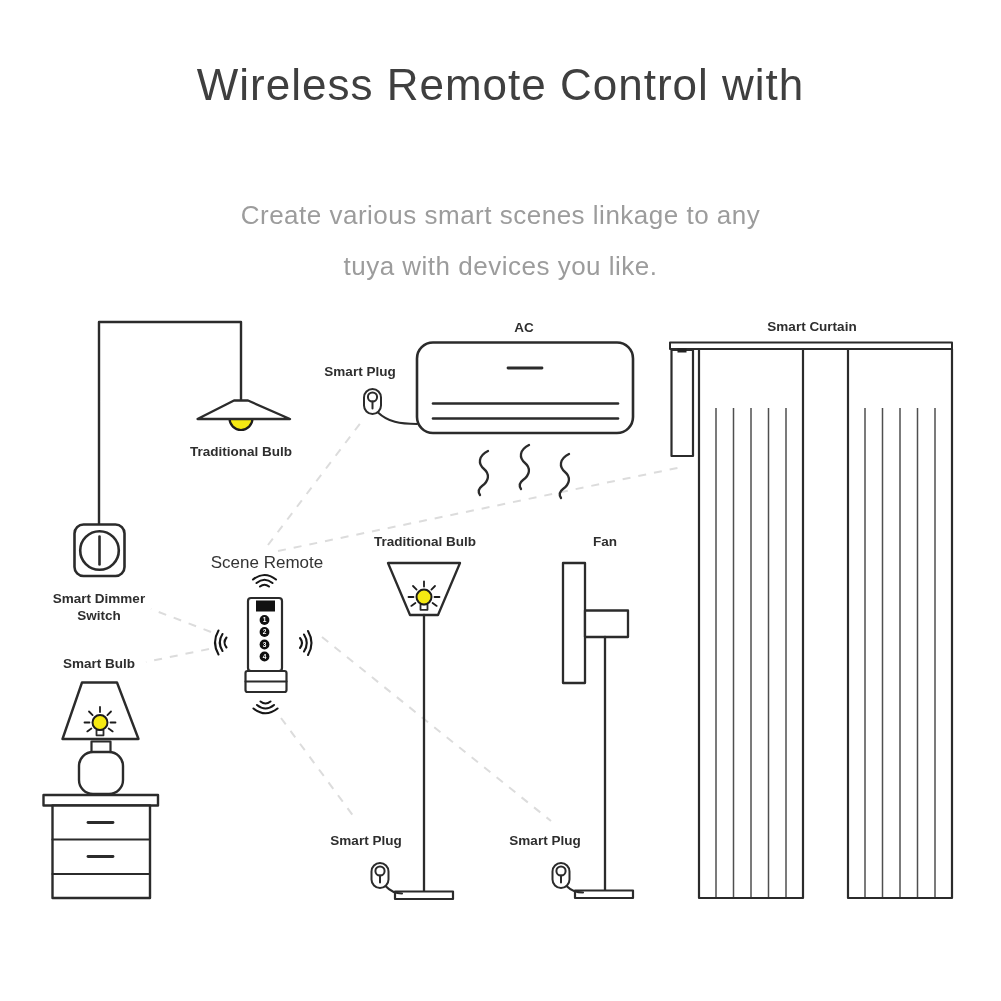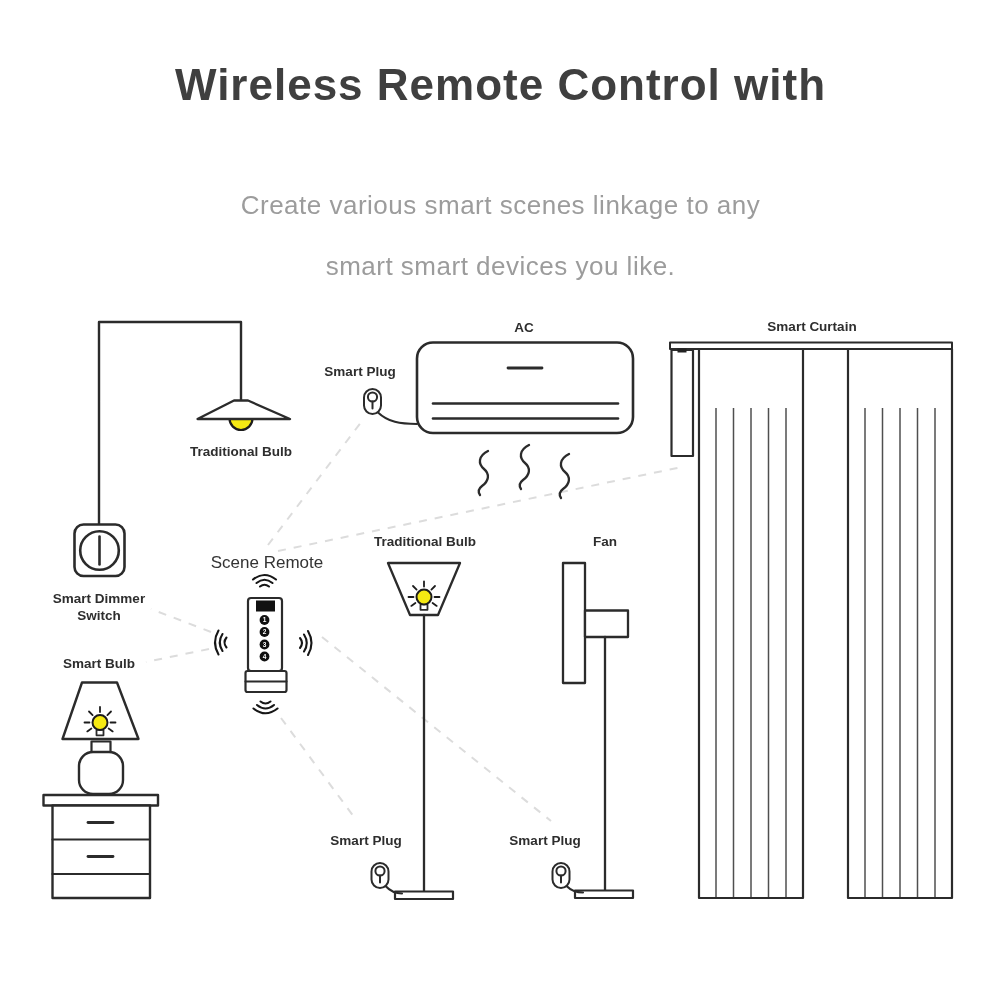--- a/index.html
+++ b/index.html
@@ -1,21 +1,21 @@
 <!DOCTYPE html>
 <html><head>
 <meta charset="utf-8">
 <style>
   html,body{margin:0;padding:0;background:#fff;}
   .stage{position:relative;width:1001px;height:1001px;background:#fff;overflow:hidden;
          font-family:"Liberation Sans",sans-serif;}
   .hdr{position:absolute;left:0;right:0;text-align:center;white-space:nowrap;}
-  .title{font-size:44px;font-weight:700;color:#3f3f3f;letter-spacing:1px;}
+  .title{font-size:44px;font-weight:400;color:#3f3f3f;letter-spacing:1px;}
   .subtitle{font-size:26px;font-weight:300;color:#9c9c9c;letter-spacing:.5px;}
-  #t1{top:60px;} #t2{top:134px;} #s1{top:190px;} #s2{top:251px;}
+  #t1{top:60px;} #t2{top:134px;} #s1{top:200px;} #s2{top:251px;}
   svg{position:absolute;left:0;top:0;}
   .lbl{font-family:"Liberation Sans",sans-serif;font-size:13.5px;font-weight:600;
        fill:#2e2e2e;text-anchor:middle;}
   .lbl-big{font-family:"Liberation Sans",sans-serif;font-size:17px;font-weight:500;
        fill:#333;text-anchor:middle;}
   .ln{stroke:#2b2b2b;fill:none;stroke-linecap:round;stroke-linejoin:round;}
   .fillw{fill:#fff;}
   .dash{stroke:#dcdcdc;stroke-width:2;stroke-dasharray:8 8;fill:none;}
   .fold{stroke:#4f4f4f;stroke-width:1.5;}
   .wifi{stroke:#161616;stroke-width:2.1;fill:none;stroke-linecap:round;}
@@ -23,21 +23,21 @@
   .digit{font-family:"Liberation Sans",sans-serif;font-size:6.5px;font-weight:700;
        fill:#fff;text-anchor:middle;}
 </style>
 </head>
 <body>
 
 <div class="stage">
 
   <div class="hdr title" id="t1">Wireless Remote Control with</div>
   <div class="hdr subtitle" id="s1">Create various smart scenes linkage to any</div>
-  <div class="hdr subtitle" id="s2">smart smart devices you like.</div>
+  <div class="hdr subtitle" id="s2">tuya with devices you like.</div>
 
   <svg width="1001" height="1001" viewBox="0 0 1001 1001">
 
     <g>
       <line class="dash" x1="268" y1="545" x2="362" y2="421"></line>
       <line class="dash" x1="278" y1="551" x2="682" y2="467"></line>
       <line class="dash" x1="211" y1="632" x2="151" y2="609"></line>
       <line class="dash" x1="209" y1="649" x2="146" y2="662"></line>
       <line class="dash" x1="281" y1="718" x2="357" y2="821"></line>
       <line class="dash" x1="322" y1="637" x2="551" y2="821"></line>

